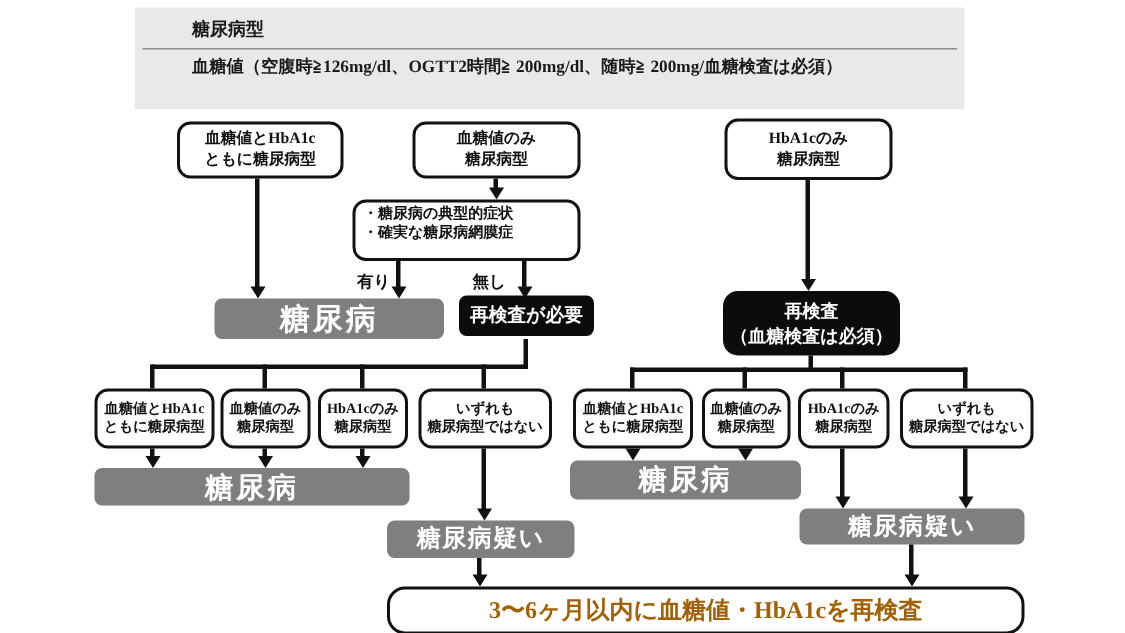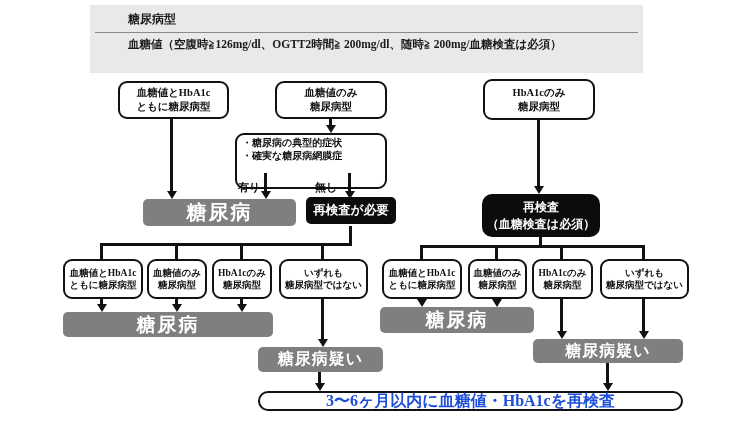--- a/index.html
+++ b/index.html
@@ -30,23 +30,23 @@
   .gray{
     position:absolute;background:#7f7f7f;border-radius:5px;color:#fff;font-weight:bold;
     display:flex;align-items:center;justify-content:center;box-sizing:border-box;letter-spacing:2px;
   }
   .blackbox{
     position:absolute;background:#0c0c0c;border-radius:6px;color:#fff;font-weight:bold;
     display:flex;flex-direction:column;align-items:center;justify-content:center;
     text-align:center;box-sizing:border-box;line-height:1.35;
   }
   .final{
-    position:absolute;left:258px;top:391px;width:425px;height:20px;background:#fff;
+    position:absolute;left:258px;top:391px;width:425px;height:32px;background:#fff;
     border:2.5px solid #111;border-radius:12px;display:flex;align-items:center;justify-content:center;
-    font-size:16px;font-weight:bold;color:#1d4ed8;box-sizing:border-box;
+    font-size:16px;font-weight:bold;color:#a16207;box-sizing:border-box;
   }
   
   .vl{position:absolute;width:3px;background:#111;}
   .hl{position:absolute;height:3px;background:#111;}
   .ar{position:absolute;width:0;height:0;border-left:5px solid transparent;border-right:5px solid transparent;border-top:8px solid #111;}
   .blabel{position:absolute;font-size:11px;font-weight:bold;color:#111;}
 </style>
 </head>
 <body>
 
@@ -64,21 +64,21 @@
   </div>
   <div class="node f10" style="left:275px;top:81px;width:112px;height:38px;">
     <span>血糖値のみ</span>
     <span>糖尿病型</span>
   </div>
   <div class="node f10" style="left:483px;top:79px;width:112px;height:41px;">
     <span>HbA1cのみ</span>
     <span>糖尿病型</span>
   </div>
 
-  <div class="criteria" style="left:235px;top:133px;width:152px;height:56px;">
+  <div class="criteria" style="left:235px;top:133px;width:152px;height:41px;">
     <div>・糖尿病の典型的症状</div>
     <div>・確実な糖尿病網膜症</div>
   </div>
 
   <div class="blabel" style="left:238px;top:180px;">有り</div>
   <div class="blabel" style="left:315px;top:180px;">無し</div>
 
   <div class="gray" style="left: 143px; top: 199px; width: 153px; height: 27px; font-size: 20px; background-color: rgb(127, 127, 127);">糖尿病</div>
   <div class="blackbox" style="left: 306px; top: 197px; width: 90px; height: 27px; font-size: 12.5px; border-radius: 5px; background-color: rgb(12, 12, 12);">再検査が必要</div>
   <div class="blackbox" style="left: 482px; top: 194px; width: 118px; height: 43px; font-size: 12px; border-radius: 10px; background-color: rgb(12, 12, 12);">

